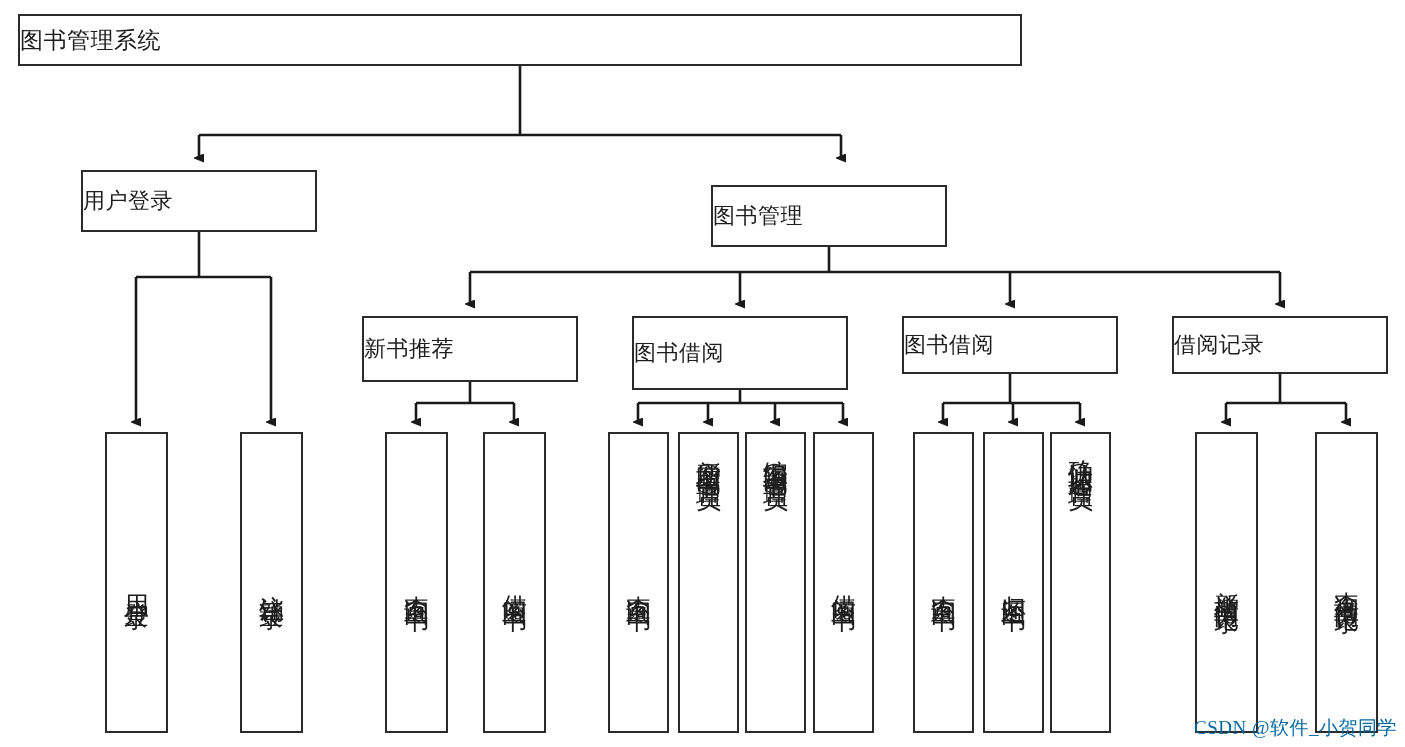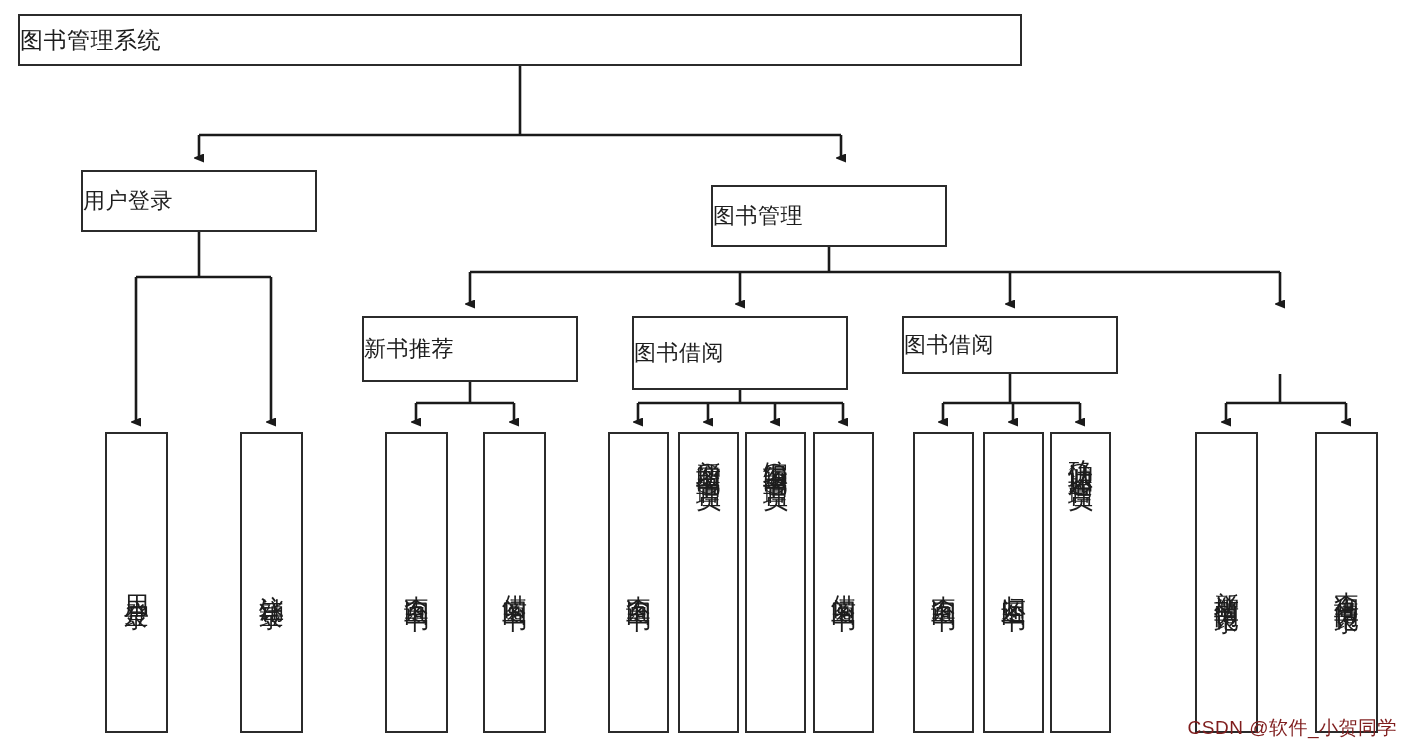--- a/index.html
+++ b/index.html
@@ -55,25 +55,25 @@
     line-height:1;
     white-space:nowrap;
   }
   .v-node.tall-text .vwrap{align-items:flex-start;padding-top:6px;}
 
   #watermark{
     position:absolute;
     right:8px;
     bottom:6px;
     font-size:19px;
-    color:#7f1d1d;
+    color:#0369a1;
     letter-spacing:0.5px;
     z-index:5;
     white-space:nowrap;
-    font-family:Liberation Sans, sans-serif;
+    font-family:Liberation Serif, serif;
   }
 </style>
 </head>
 <body>
 
 <div id="stage">
 
   <svg class="links" viewBox="0 0 1405 747" xmlns="http://www.w3.org/2000/svg">
     <defs>
       <marker id="arrow" markerWidth="10" markerHeight="10" refX="4.5" refY="5" orient="auto" markerUnits="userSpaceOnUse">
@@ -141,20 +141,23 @@
   </div>
 
   <div class="node h-node" style="left:632px;top:316px;width:216px;height:74px;">
     <span class="lbl">图书借阅</span>
   </div>
 
   <div class="node h-node" style="left:902px;top:316px;width:216px;height:58px;">
     <span class="lbl">图书借阅</span>
   </div>
 
+  <div class="node h-node" style="left:1172px;top:316px;width:216px;height:58px;">
+    <span class="lbl">借阅记录</span>
+  </div>
 
   <div class="node v-node" style="left:105px;top:432px;width:63px;height:301px;">
     <span class="vwrap">
         <span class="lbl">用户登录</span>
       </span>
   </div>
   <div class="node v-node" style="left:240px;top:432px;width:63px;height:301px;">
     <span class="vwrap">
         <span class="lbl">注销登录</span>
       </span>

